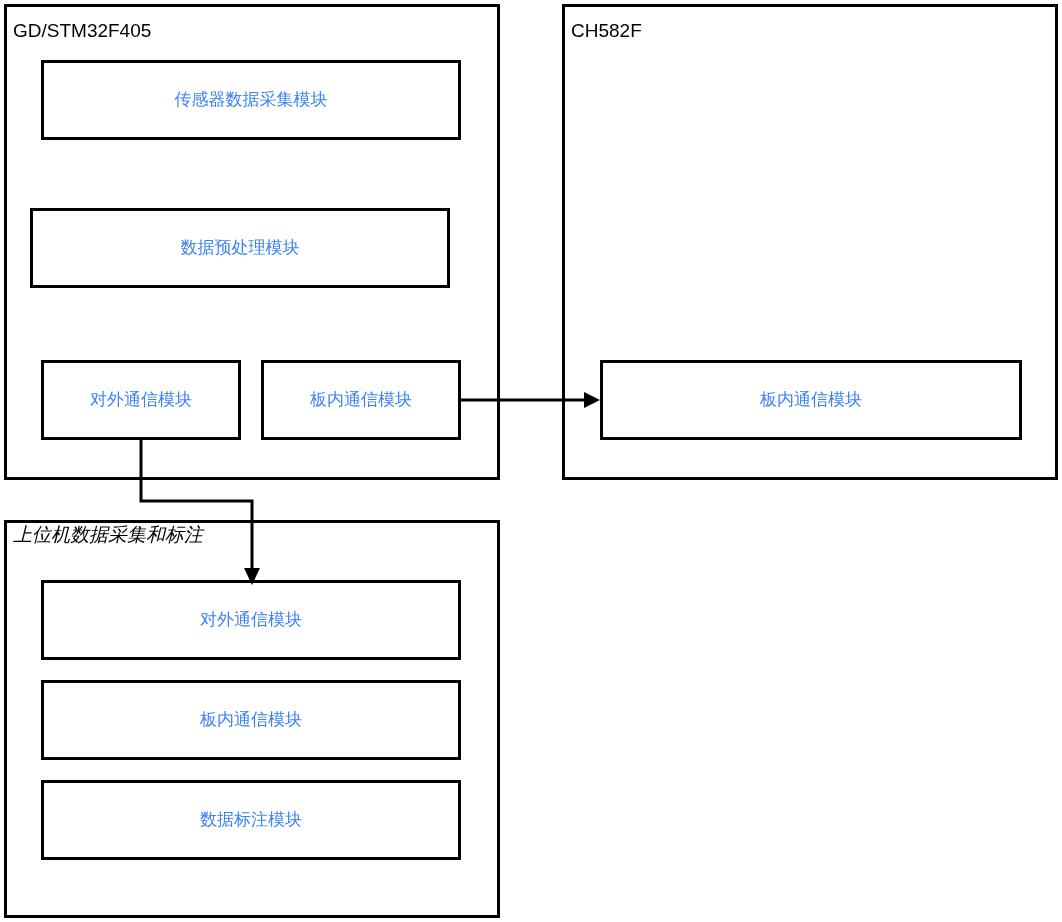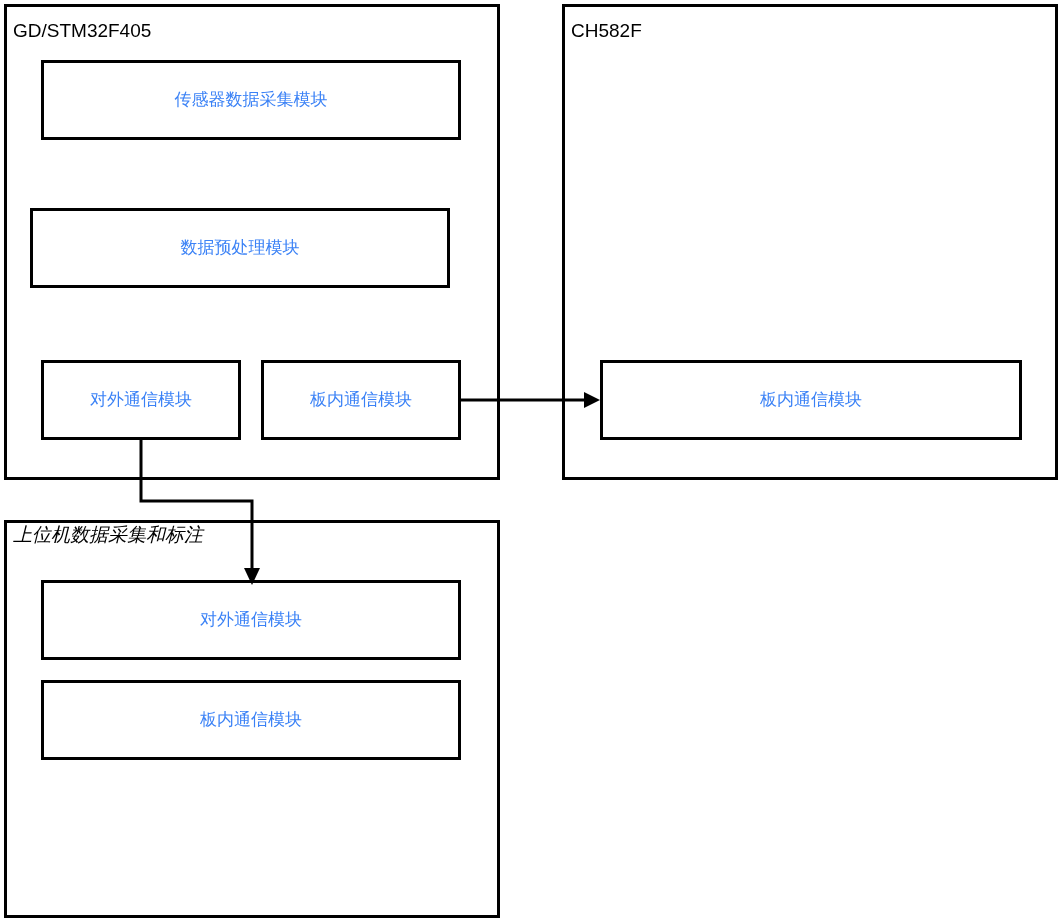--- a/index.html
+++ b/index.html
@@ -89,20 +89,23 @@
   <div class="panel-label" style="left:13px; top:524px;font-style:italic;">上位机数据采集和标注</div>
 
   <div class="module" style="left:41px; top:580px; width:420px; height:80px;">
     <span class="module-label">对外通信模块</span>
   </div>
 
   <div class="module" style="left:41px; top:680px; width:420px; height:80px;">
     <span class="module-label">板内通信模块</span>
   </div>
 
+  <div class="module" style="left:41px; top:780px; width:420px; height:80px;">
+    <span class="module-label">数据标注模块</span>
+  </div>
 
   <svg class="edge-layer" width="1062" height="922" viewBox="0 0 1062 922">
 
     <g>
       <line x1="461" y1="400" x2="592" y2="400" stroke="#000000" stroke-width="3"></line>
       <polygon points="600,400 584,392 584,408" fill="#000000"></polygon>
     </g>
 
     <g>
       <polyline points="141,440 141,501 252,501 252,575" fill="none" stroke="#000000" stroke-width="3" stroke-linejoin="miter"></polyline>

